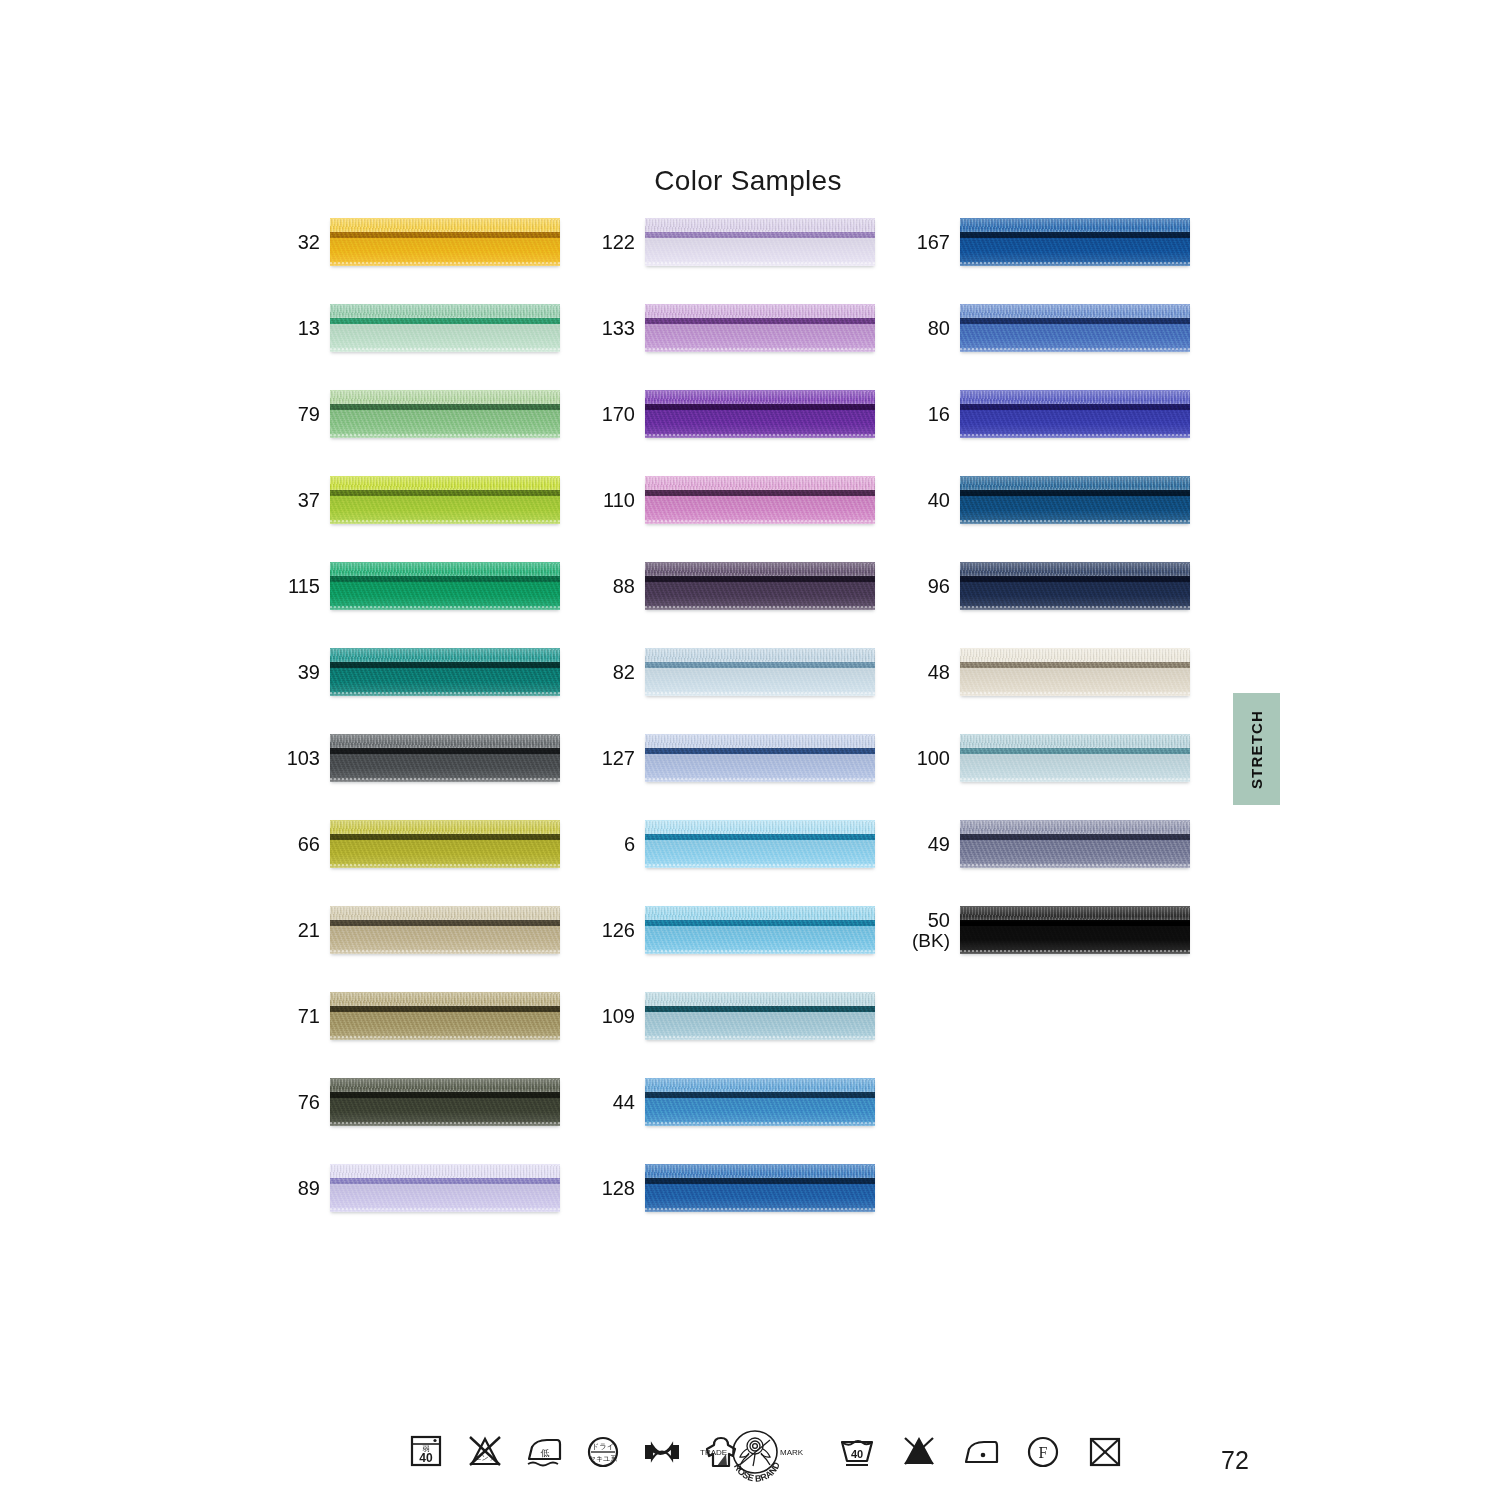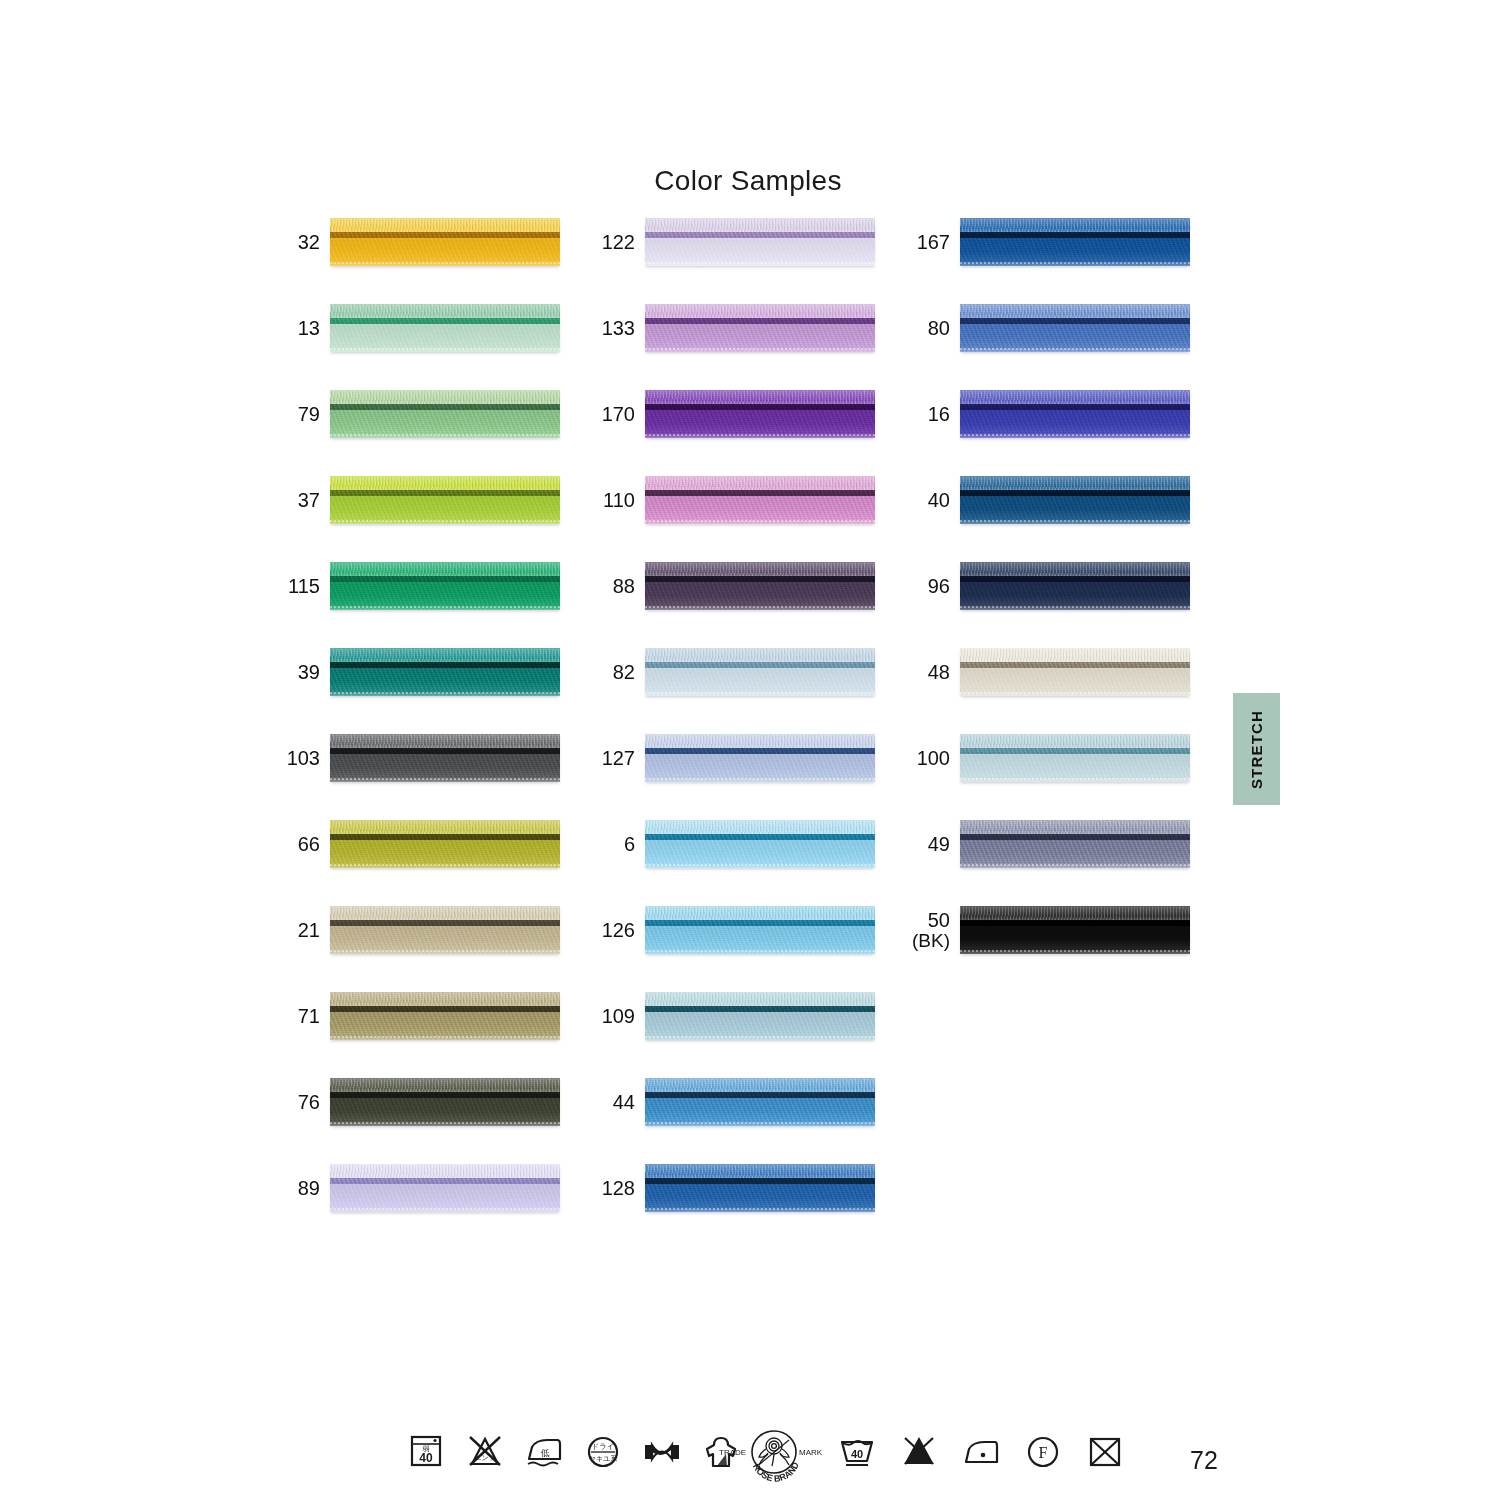--- a/index.html
+++ b/index.html
@@ -206,39 +206,39 @@
     width: 1500px;
     height: 70px;
   }
   .care-group {
     position: absolute;
     top: 0;
     display: flex;
     align-items: center;
   }
   #care-group-jp   { left: 405px; gap: 17px; }
-  #brand-logo-wrap { left: 716px; }
+  #brand-logo-wrap { left: 697px; }
   #care-group-iso  { left: 836px; gap: 20px; }
 
   .care-symbol {
     width: 42px;
     height: 48px;
     display: block;
   }
   .care-symbol svg { display: block; }
 
   #brand-logo { width: 116px; height: 58px; display: block; }
 
   
   #page-number {
     position: absolute;
     left: 1190px;
     top: 1446px;
     width: 90px;
-    text-align: left;
+    text-align: center;
     font-size: 25px;
     color: #1a1a1a;
   }
 </style>
 </head>
 <body>
 
 <div id="page">
 
   <div id="page-title">Color Samples</div>

